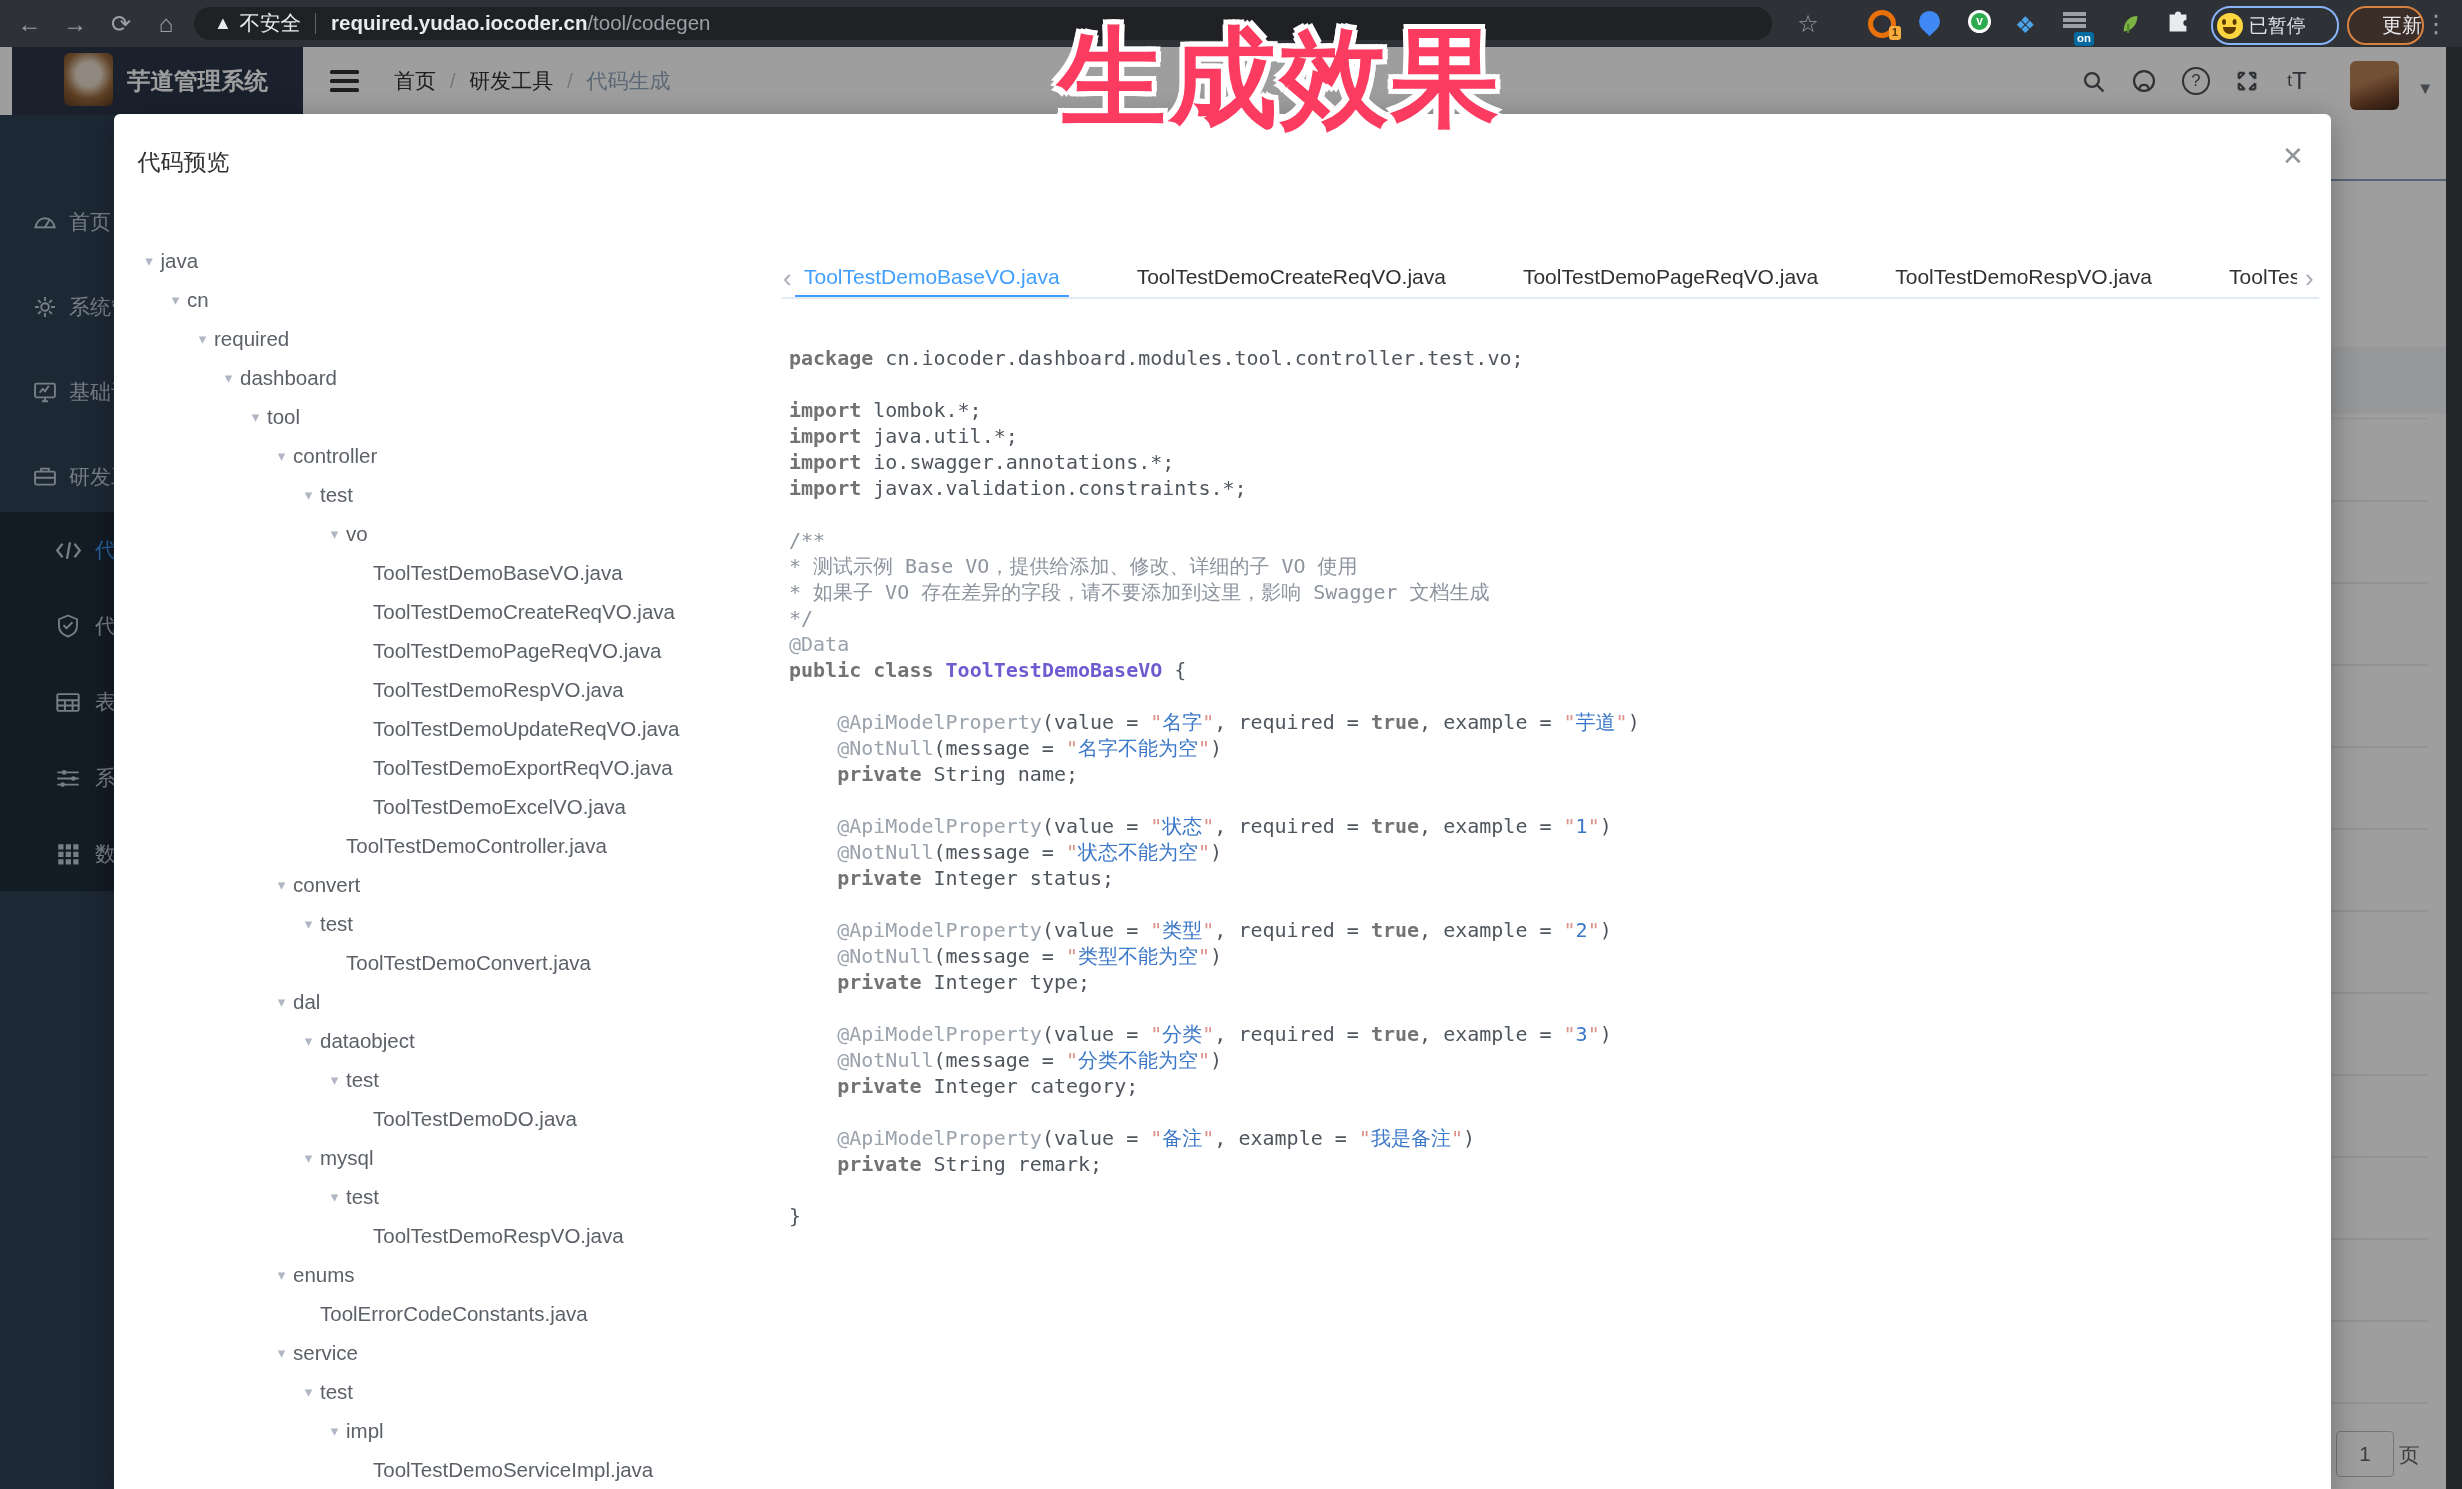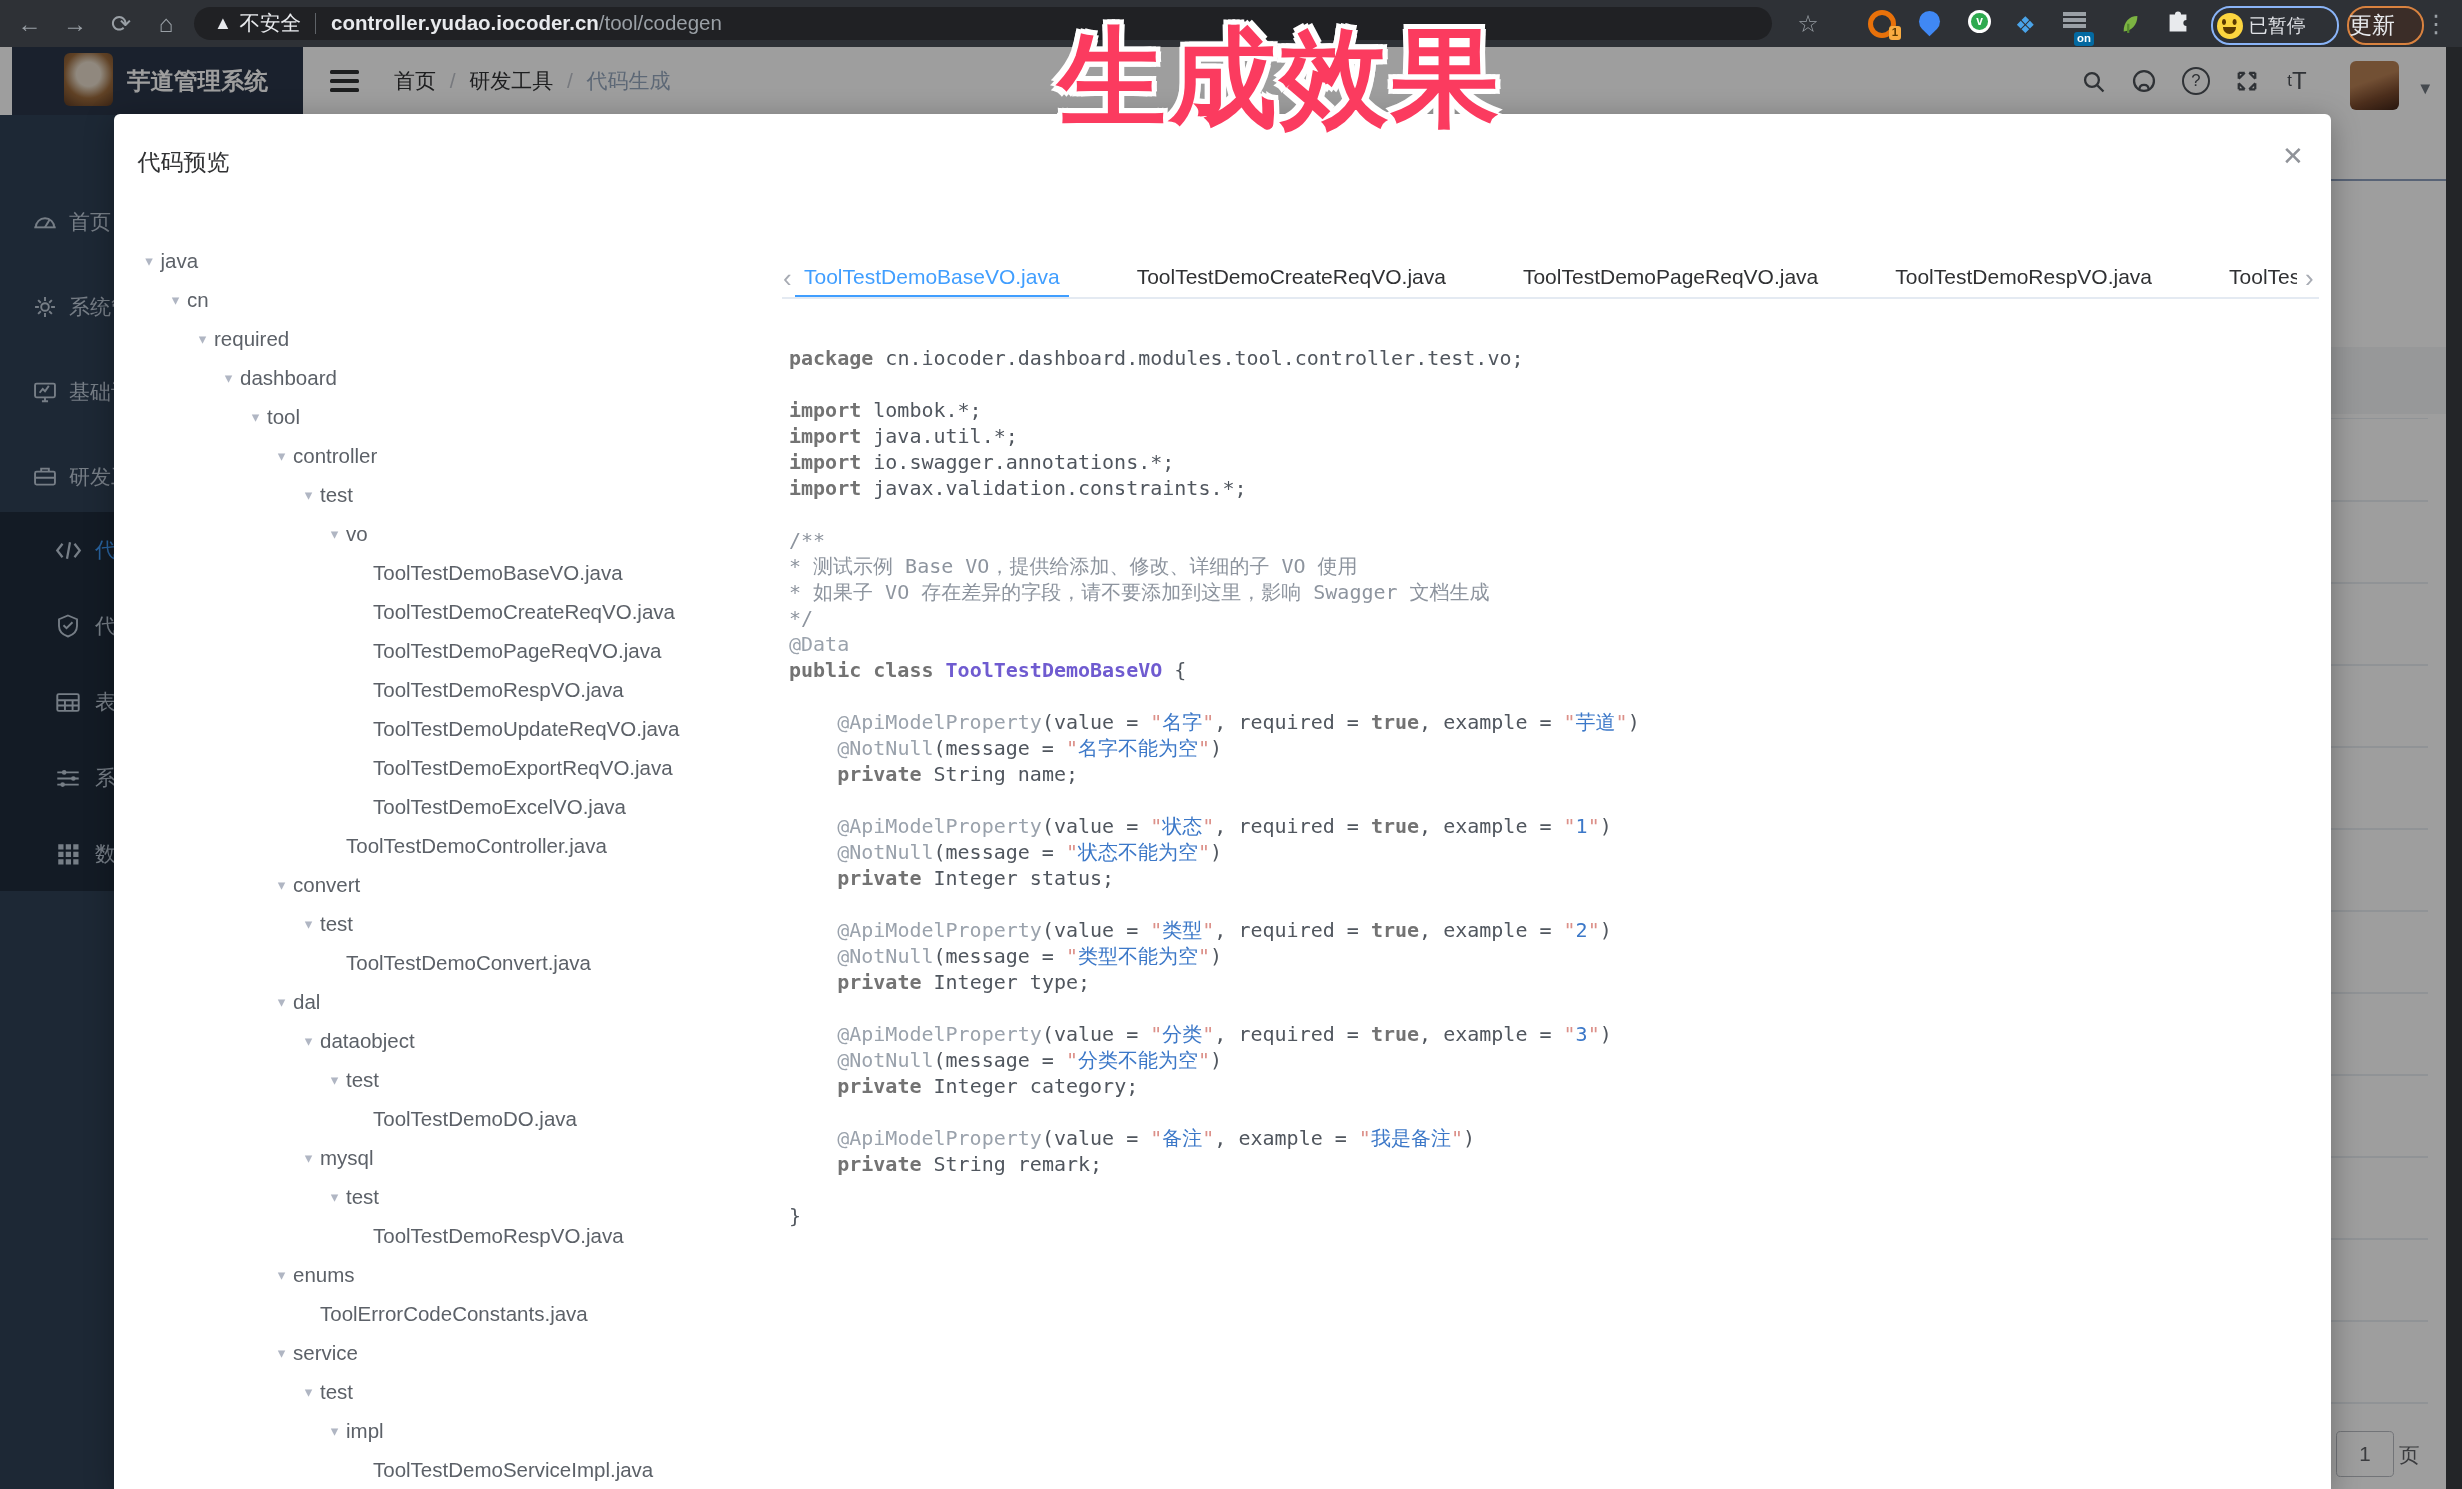--- a/index.html
+++ b/index.html
@@ -13,22 +13,22 @@
   #urlbar .warn{color:#e8eaed;font-size:18px;margin:0 7.6px 0 20px;}
   #urlbar .sec{color:#e8eaed;margin-right:13.7px;}
   #urlbar .div{width:1.5px;height:21px;background:#5f6368;margin-right:15px;}
   #urlbar .host{color:#e8eaed;font-weight:bold;}
   #urlbar .path{color:#9aa0a6;}
   .ext{position:absolute;top:10px;width:27px;height:27px;}
   .badge{position:absolute;font-size:11.4px;line-height:13.7px;border-radius:3px;padding:0 3px;font-weight:bold;}
   #ext-paused{position:absolute;left:2211px;top:6px;width:124px;height:35px;border:2.3px solid #8ab4f8;
     border-radius:19px;display:flex;align-items:center;color:#dfe1e5;font-size:19px;}
   #ext-update{position:absolute;left:2347px;top:6px;width:73px;height:35px;border:2.3px solid #d9823f;
-    background:#3b2d28;border-radius:19px;display:flex;align-items:center;justify-content:flex-start;
-    color:#e8eaed;font-size:23px;}
+    background:#3b2d28;border-radius:19px;display:flex;align-items:center;justify-content:flex-end;
+    color:#e8eaed;font-size:20px;}
   .emoji-face{width:26px;height:26px;border-radius:50%;background:#fcd53f;margin:0 6px 0 3.8px;position:relative;}
   .emoji-face:before{content:"";position:absolute;left:5.3px;top:6.8px;width:3.8px;height:5.3px;background:#5c3a00;border-radius:50%;box-shadow:10.6px 0 0 #5c3a00;}
   .emoji-face:after{content:"";position:absolute;left:6px;bottom:4.6px;width:13.7px;height:6.8px;background:#5c3a00;border-radius:0 0 7.6px 7.6px;}
   
   #page{position:absolute;left:0;top:47px;width:2462px;height:1443px;background:#fff;z-index:1;}
   #logo-strip{position:absolute;left:12px;top:0;width:303px;height:68px;background:#2b3649;}
   #rabbit{position:absolute;left:52px;top:6px;width:49px;height:53px;border-radius:6px;
     background:radial-gradient(circle at 50% 40%, #e8dccb 0 30%, #9b6a3c 60%, #5c3a22 100%);}
   #app-title{position:absolute;left:115px;top:0;height:68px;display:flex;align-items:center;
     color:#fff;font-size:23.5px;font-weight:bold;}
@@ -102,21 +102,21 @@
 
 <div id="chrome">
   <div class="nav-ico" style="left:10.6px">←</div>
   <div class="nav-ico" style="left:56px">→</div>
   <div class="nav-ico" style="left:102px">⟳</div>
   <div class="nav-ico" style="left:147px">⌂</div>
   <div id="urlbar">
     <span class="warn">▲</span>
     <span class="sec">不安全</span>
     <span class="div"></span>
-    <span class="host">controller.yudao.iocoder.cn</span>
+    <span class="host">required.yudao.iocoder.cn</span>
     <span class="path">/tool/codegen</span>
   </div>
   <div class="nav-ico" style="left:1789px">☆</div>
   <div class="ext" style="left:1868px">
     <div style="width:18px;height:18px;border:5.3px solid #e8710a;border-radius:50%;"></div>
     <span class="badge" style="right:-6px;bottom:-3px;background:#f9ab40;color:#5c3a00;">1</span>
   </div>
   <div class="ext" style="left:1919px;top:11.4px">
     <div style="width:21px;height:21px;background:#4088f4;border-radius:50% 50% 50% 0;transform:rotate(-45deg);"></div>
   </div>

